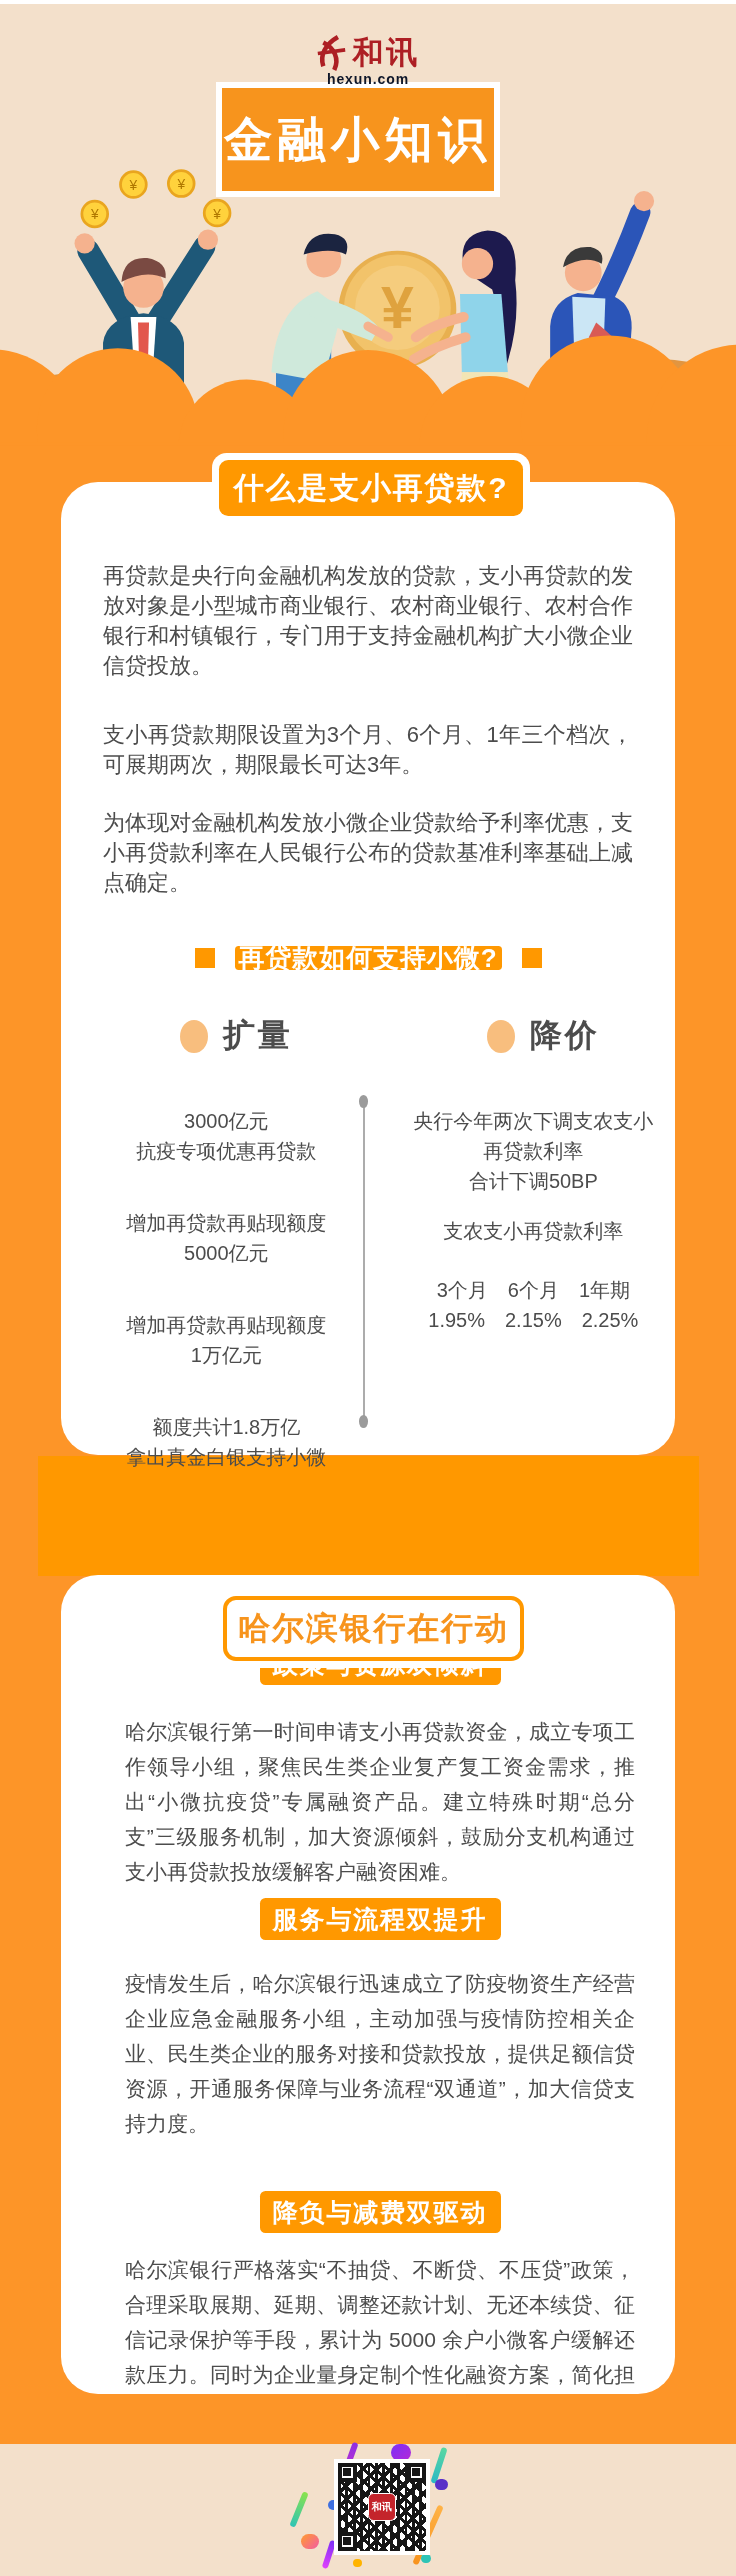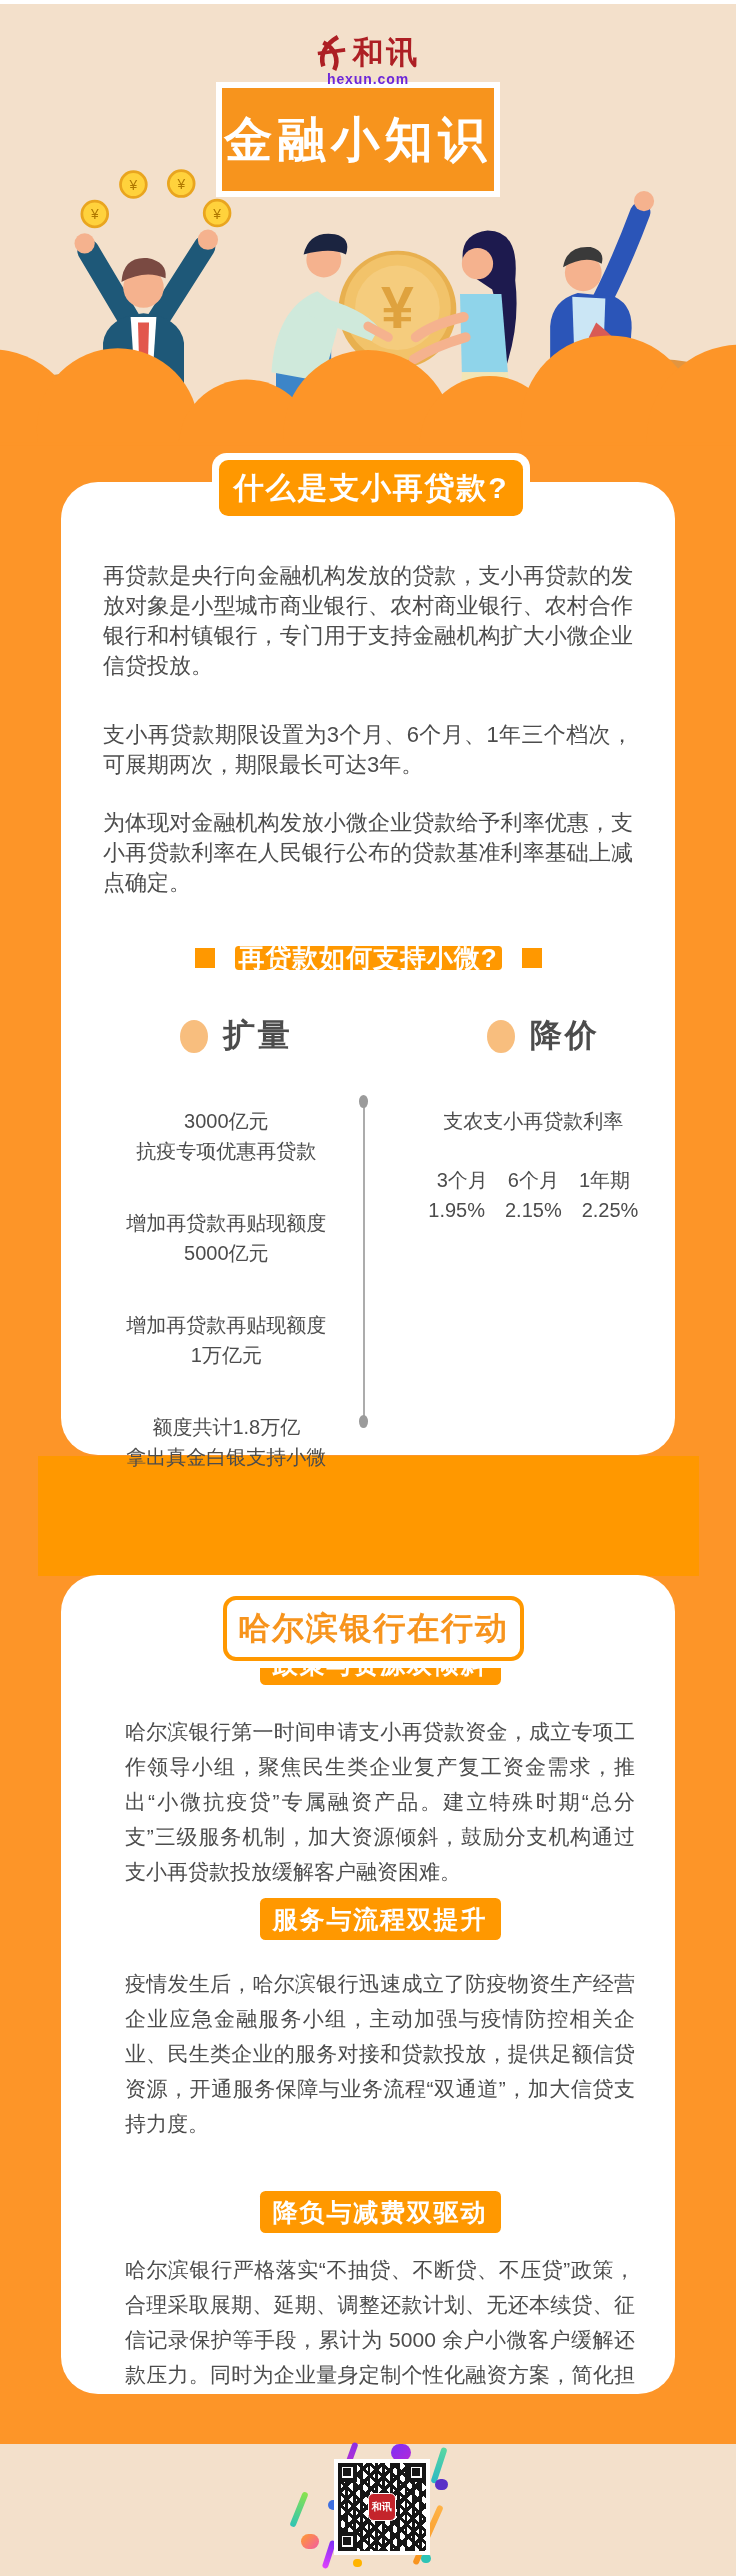--- a/index.html
+++ b/index.html
@@ -4,21 +4,21 @@
 <style>
   html,body{margin:0;padding:0;}
   body{font-family:"Liberation Sans","DejaVu Sans",sans-serif;}
   .page{position:relative;width:736px;height:2576px;background:#F3E0CB;overflow:hidden;margin:4px auto;}
 
   
   .logo{position:absolute;top:28px;left:0;width:736px;text-align:center;z-index:6;}
   .logo-row{display:inline-flex;align-items:center;gap:5.5px;}
   .logo-mark{width:31px;height:37px;}
   .logo-cn{font-size:31px;font-weight:bold;color:#AD1F24;letter-spacing:2.8px;}
-  .logo-domain{font-size:14px;color:#6d28d9;letter-spacing:0.9px;margin-top:-3.7px;font-weight:bold;}
+  .logo-domain{font-size:14px;color:#0f172a;letter-spacing:0.9px;margin-top:-3.7px;font-weight:bold;}
 
   .title-banner{position:absolute;left:216px;top:78px;width:284px;height:115px;background:#F7941D;
     border:6.4px solid #ffffff;box-sizing:border-box;z-index:5;display:flex;align-items:center;justify-content:center;}
   .title-banner span{color:#ffffff;font-size:48px;font-weight:bold;letter-spacing:5.5px;}
 
   .hero{position:absolute;left:0;top:92px;width:736px;height:350px;z-index:1;}
 
   
   .orange-bg{position:absolute;left:0;top:440px;width:736px;height:2000px;background:#FD9528;z-index:0;}
   .band{position:absolute;left:38px;top:1452px;width:661px;height:120px;background:#FF9800;z-index:1;}
@@ -257,20 +257,25 @@
           </div>
         <div class="colblock">
             <div>额度共计1.8万亿</div>
             <div>拿出真金白银支持小微</div>
           </div>
       </div>
       <div class="divider"></div>
       <div class="divider-dot dd-top"></div>
       <div class="divider-dot dd-bottom"></div>
       <div class="col col-right">
+        <div class="colblock cb1">
+            <div>央行今年两次下调支农支小</div>
+            <div>再贷款利率</div>
+            <div>合计下调50BP</div>
+          </div>
         <div class="colblock cb2">
             <div>支农支小再贷款利率</div>
           </div>
         <div class="colblock cb3">
             <div>3个月　6个月　1年期</div>
             <div>1.95%　2.15%　2.25%</div>
           </div>
       </div>
     </div>
   </div>

